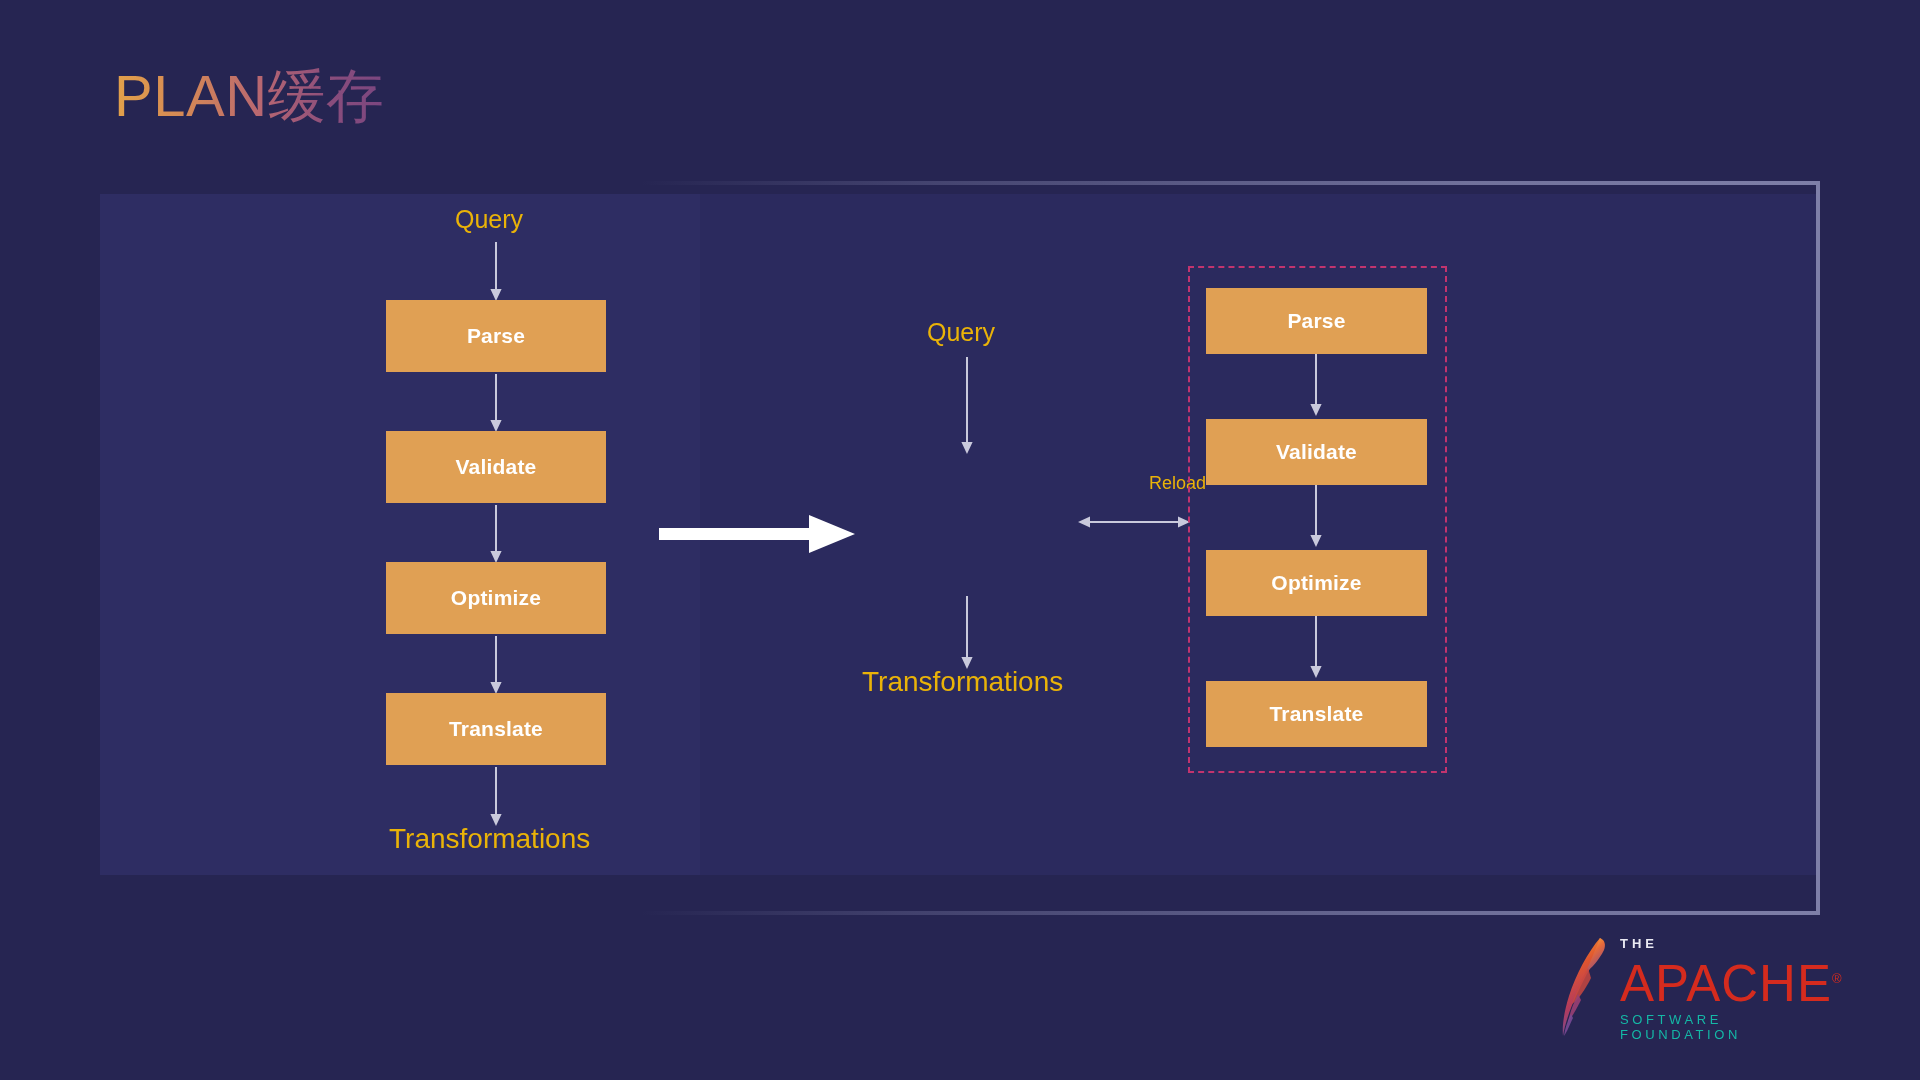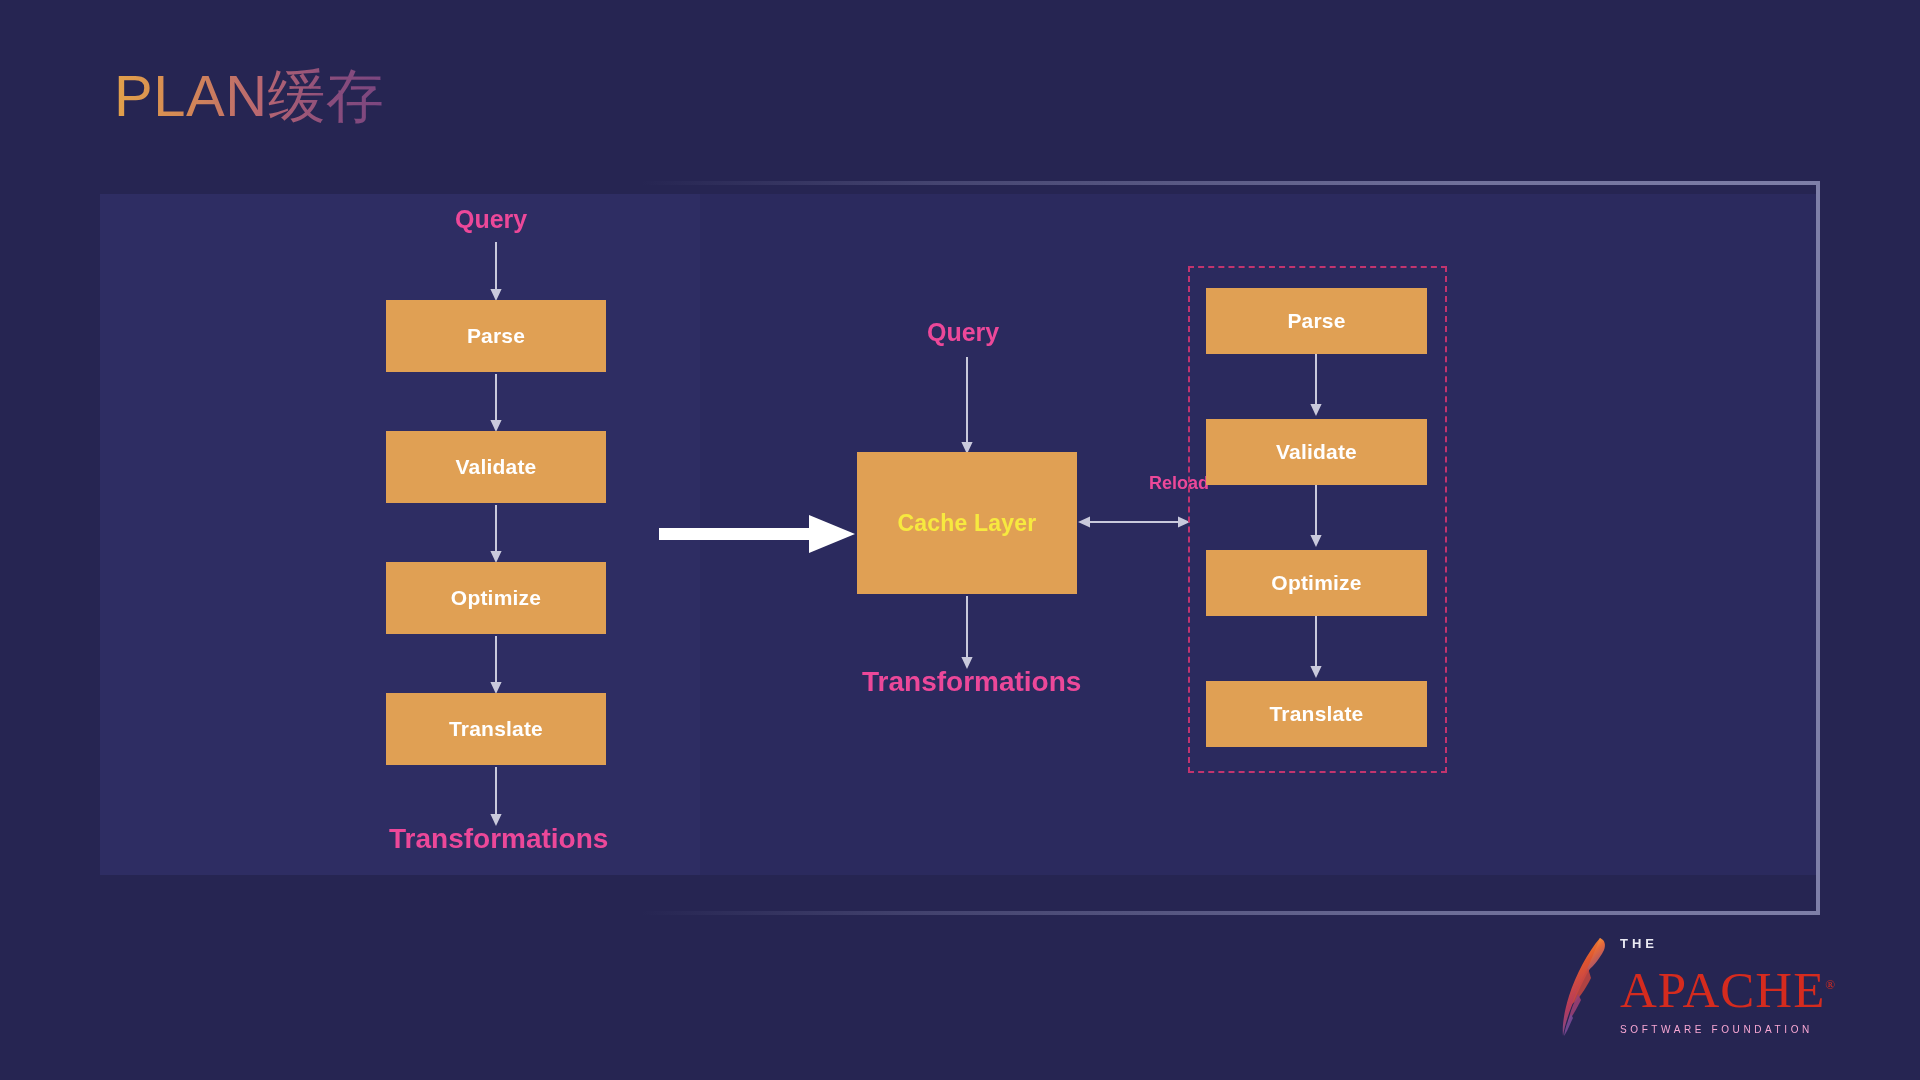--- a/index.html
+++ b/index.html
@@ -95,22 +95,22 @@
     letter-spacing: 0.2px;
   }
   .pbox.cache {
     color: #F7E93F;
     font-size: 23px;
   }
 
   
   .plabel {
     position: absolute;
-    color: #ec4899;
-    font-weight: 700;
+    color: #eab308;
+    font-weight: 400;
     white-space: nowrap;
   }
 
   
   #vectors {
     position: absolute;
     left: 0;
     top: 0;
     width: 1920px;
     height: 1080px;
@@ -155,32 +155,31 @@
     color: #E9E9F2;
     font-size: 13px;
     letter-spacing: 4px;
     font-weight: 700;
   }
   .asf-apache {
     color: #D52B1E;
     font-size: 51px;
     font-weight: 400;
     letter-spacing: 1px;
-    line-height: 68px;
+    line-height: 56px;
     position: relative;
-    font-family: Liberation Serif, serif;
   }
   .asf-reg {
     font-size: 13px;
     vertical-align: super;
     color: #D52B1E;
   }
   .asf-foundation {
-    color: #f9a8d4;
-    font-size: 10px;
+    color: #14b8a6;
+    font-size: 13px;
     letter-spacing: 3.6px;
     font-weight: 400;
   }
 </style>
 </head>
 <body>
 
 <div id="slide">
 
   <div id="panel"></div>
@@ -240,21 +239,20 @@
   <div class="pbox" style="left:386px; top:431px; width:220px; height:72px;">Validate</div>
 
   <div class="pbox" style="left:386px; top:562px; width:220px; height:72px;">Optimize</div>
 
   <div class="pbox" style="left:386px; top:693px; width:220px; height:72px;">Translate</div>
 
   <div class="plabel" style="left:389px; top:823px; font-size:28px;">Transformations</div>
 
   <div class="plabel" style="left:927px; top:318px; font-size:25px;">Query</div>
 
-  <div class="pbox cache" style="left:857px; top:452px; width:220px; height:142px;">Cache Layer</div>
 
   <div class="plabel" style="left:862px; top:666px; font-size:28px;">Transformations</div>
 
   <div class="plabel" style="left:1125px; top:473px; font-size:18px;margin-left:24px;">Reload</div>
 
   <div id="dashed-group"></div>
 
   <div class="pbox" style="left:1206px; top:288px; width:221px; height:66px;">Parse</div>
 
   <div class="pbox" style="left:1206px; top:419px; width:221px; height:66px;">Validate</div>

